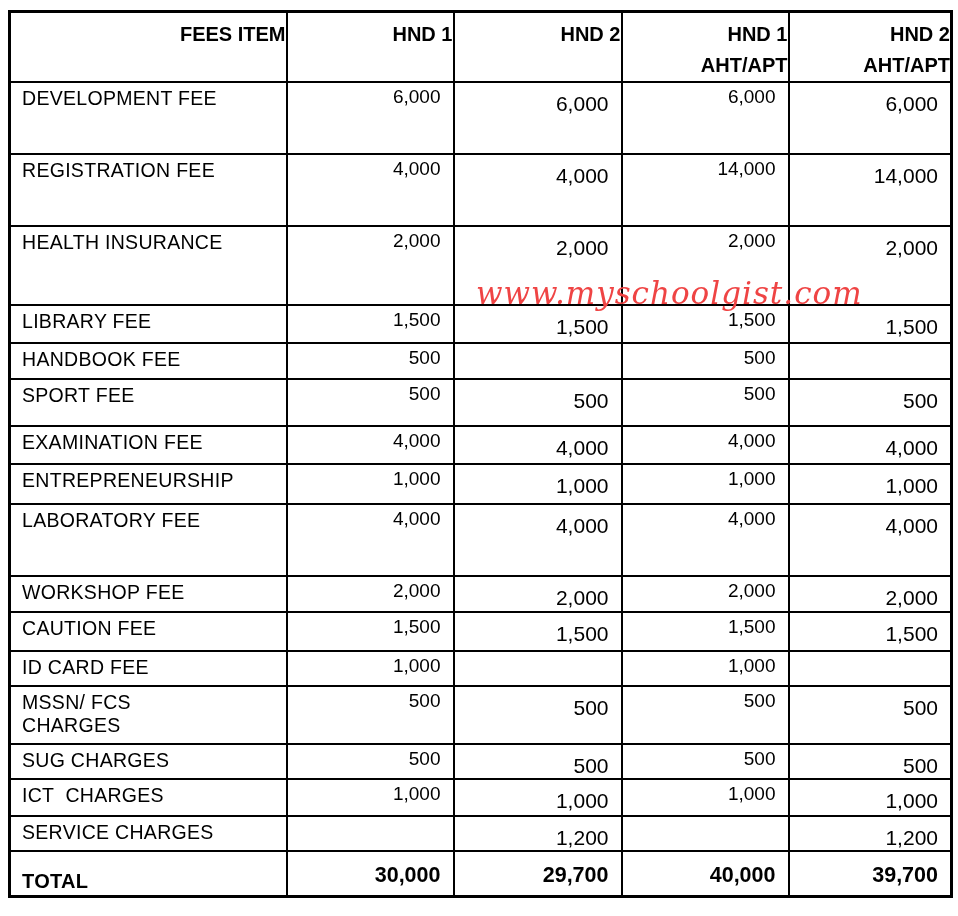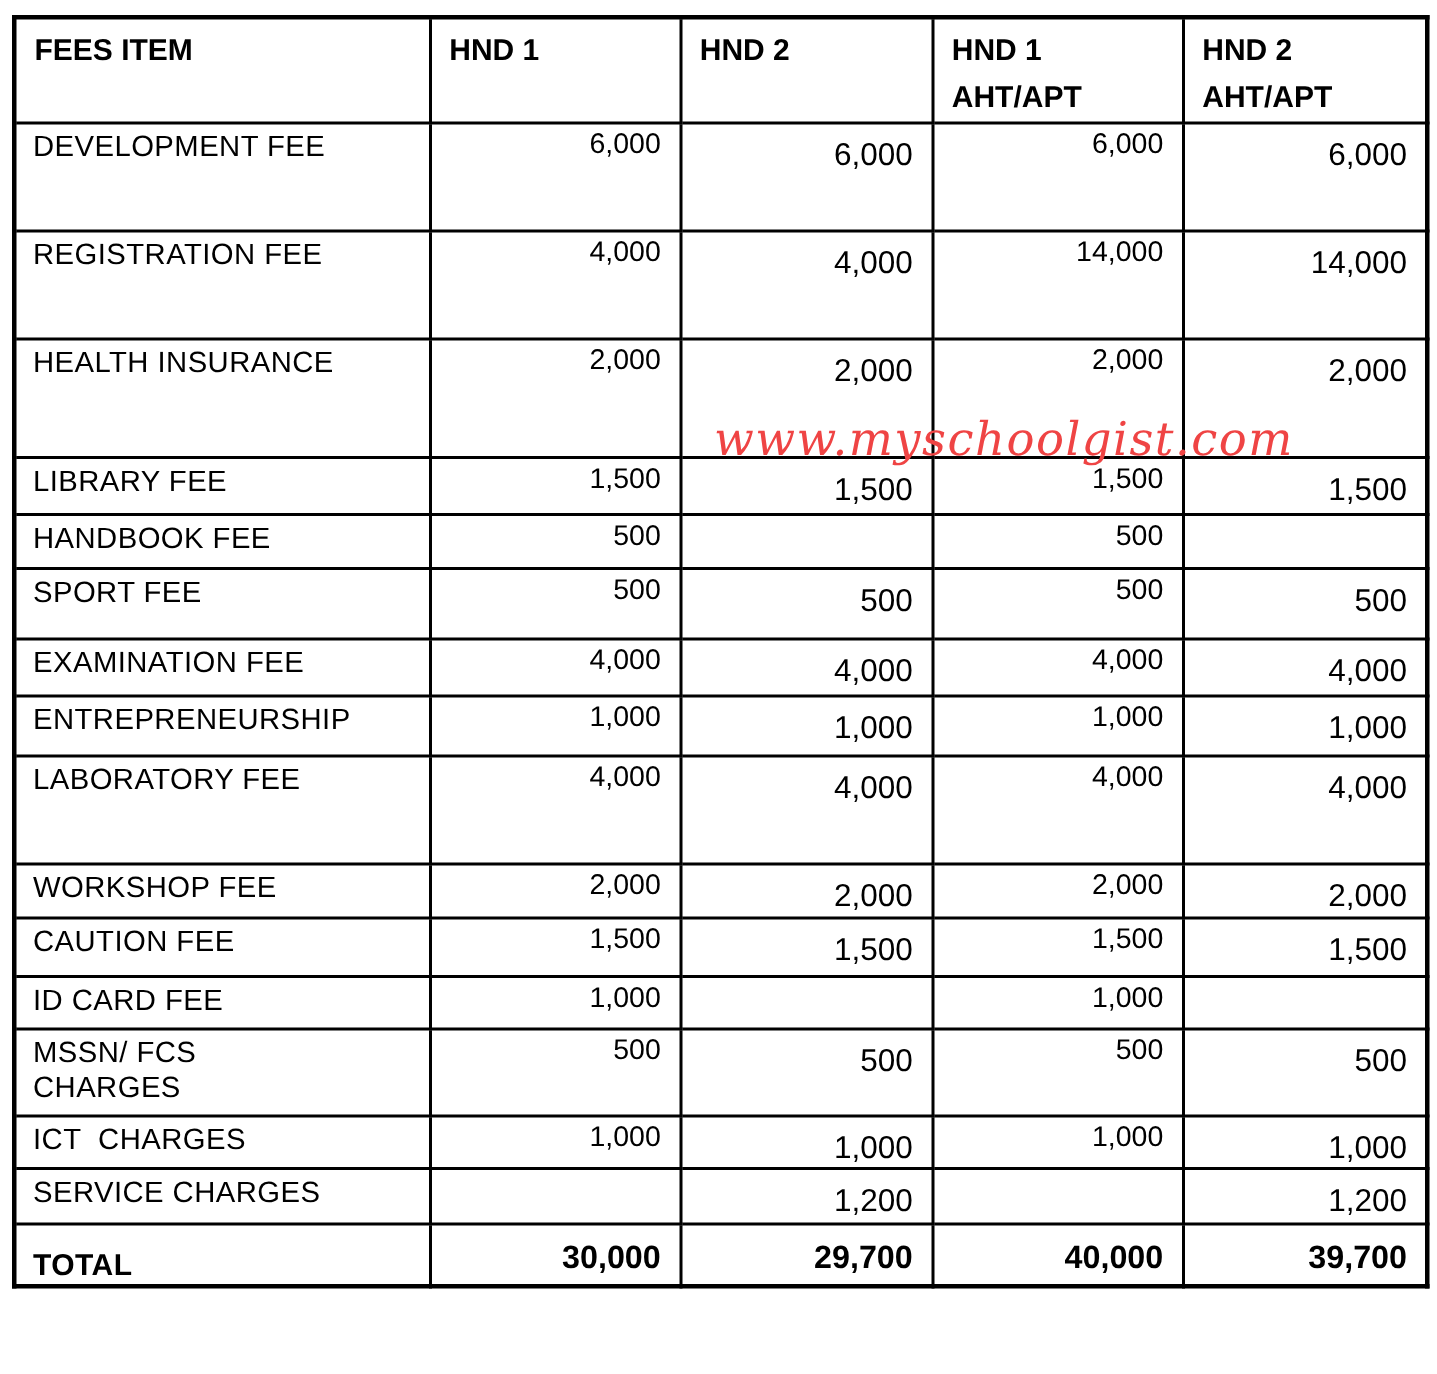--- a/index.html
+++ b/index.html
@@ -21,21 +21,21 @@
     table-layout: fixed;
     border: 3px solid #000;
   }
   table.fees th, table.fees td {
     border: 2px solid #000;
     overflow: hidden;
   }
   thead tr { height: 70px; }
   thead th {
     border-bottom: 3px solid #000;
-    text-align: left;
+    text-align: right;
     vertical-align: top;
     font-size: 20px;
     font-weight: bold;
     padding: 6px 0 0 12px;
   }
   thead th span { display: block; line-height: 31px; }
   td.lbl {
     text-align: left;
     vertical-align: top;
     font-size: 19.5px;
@@ -216,20 +216,27 @@
       </tr>
       <tr>
         <td class="lbl">MSSN/ FCS
 CHARGES</td>
         <td class="n1">500</td>
         <td class="n2">500</td>
         <td class="n1">500</td>
         <td class="n2">500</td>
       </tr>
       <tr>
+        <td class="lbl">SUG CHARGES</td>
+        <td class="n1">500</td>
+        <td class="n2">500</td>
+        <td class="n1">500</td>
+        <td class="n2">500</td>
+      </tr>
+      <tr>
         <td class="lbl">ICT  CHARGES</td>
         <td class="n1">1,000</td>
         <td class="n2">1,000</td>
         <td class="n1">1,000</td>
         <td class="n2">1,000</td>
       </tr>
       <tr>
         <td class="lbl">SERVICE CHARGES</td>
         <td class="n1"></td>
         <td class="n2">1,200</td>

